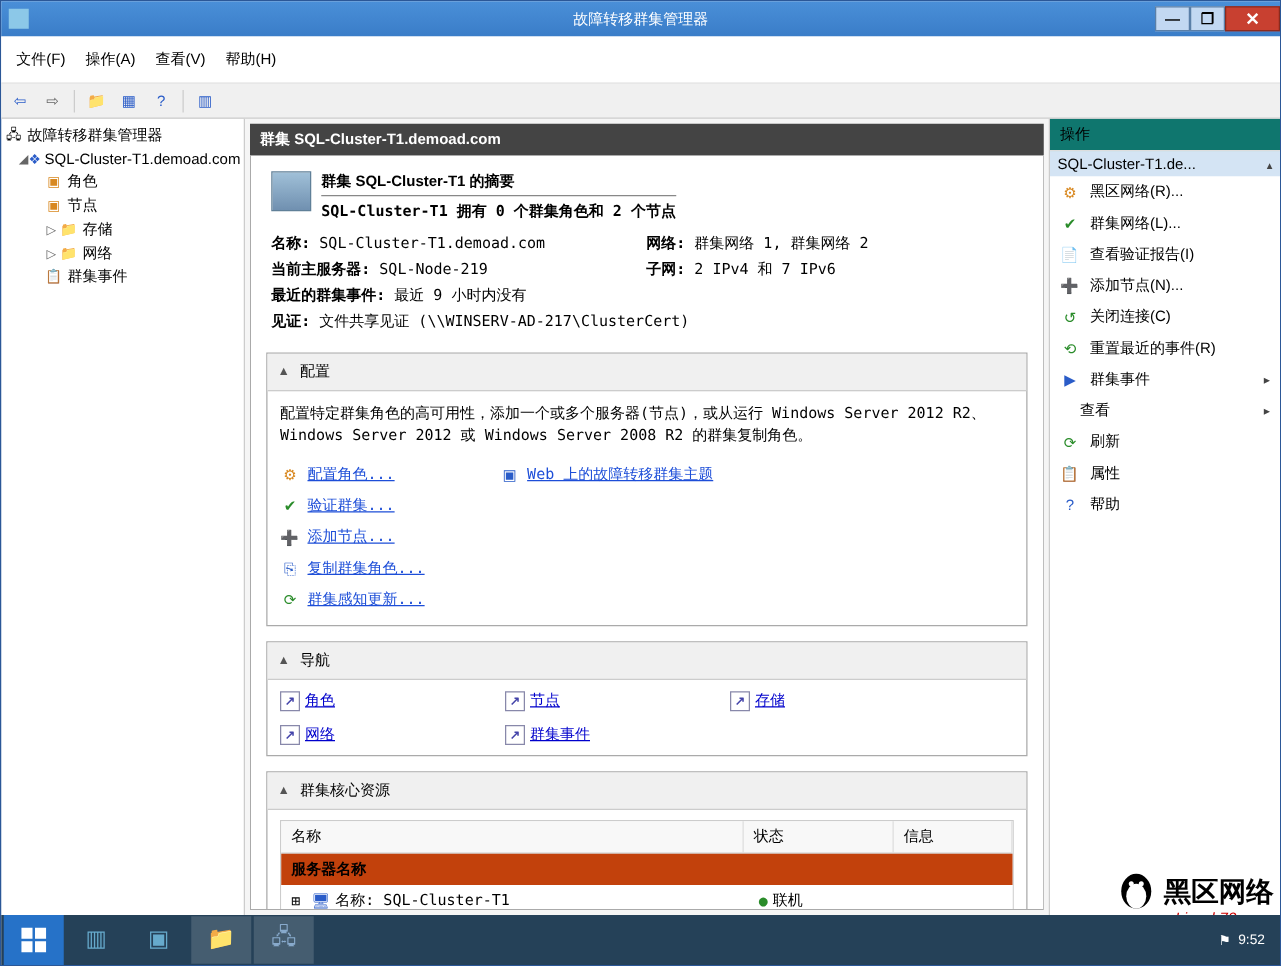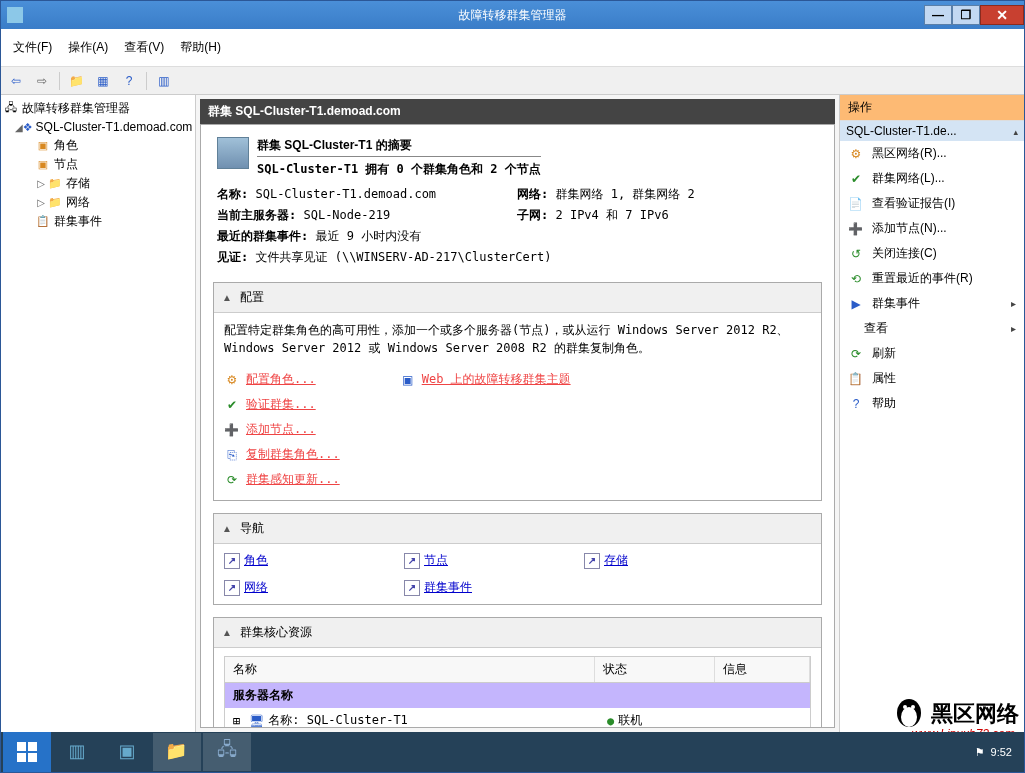--- a/index.html
+++ b/index.html
@@ -46,41 +46,41 @@
 .summary-grid .val { display: inline; }
 .sg-row { white-space: nowrap; }
 
 
 .section { border: 1px solid #aaa; margin: 12px 4px; }
 .section-head { background: #f0f0f0; padding: 6px 8px; display: flex; align-items: center; gap: 8px; cursor: pointer; border-bottom: 1px solid #ccc; }
 .section-head .arrow { font-size: 10px; color: #555; }
 .section-body { padding: 8px 10px; }
 .section-desc { font-family: SimSun, monospace; margin-bottom: 10px; line-height: 1.5; }
 .action-link { display: flex; align-items: center; gap: 6px; padding: 4px 0; }
-.action-link a { color: #ef4444; text-decoration: underline; font-family: SimSun, monospace; }
+.action-link a { color: #1d4ed8; text-decoration: underline; font-family: SimSun, monospace; }
 .action-link .aicon { width: 16px; height: 16px; display: inline-flex; align-items: center; justify-content: center; }
 .config-cols { display: flex; gap: 60px; }
 .nav-grid { display: grid; grid-template-columns: repeat(3, 160px); gap: 10px 20px; }
 .nav-link { display: flex; align-items: center; gap: 4px; }
 .nav-link .nicon { width: 16px; height: 16px; border: 1px solid #88a; color: #44a; display: inline-flex; align-items: center; justify-content: center; font-size: 10px; font-weight: bold; }
 .nav-link a { color: #0000cc; text-decoration: underline; font-family: SimSun, monospace; }
 
 
 .res-table { width: 100%; border: 1px solid #ccc; }
 .res-head { display: flex; background: #f8f8f8; border-bottom: 1px solid #ccc; }
 .res-head > div { padding: 4px 8px; border-right: 1px solid #ddd; font-family: SimSun, monospace; }
 .res-row { display: flex; padding: 4px 8px; align-items: center; gap: 4px; font-family: SimSun, monospace; background: #fff; }
-.res-group { padding: 4px 8px; font-weight: bold; font-family: SimSun, monospace; background: #c4b5fd; }
+.res-group { padding: 4px 8px; font-weight: bold; font-family: SimSun, monospace; background: #c2410c; }
 .col-name { flex: 0 0 370px; }
 .col-status { flex: 0 0 120px; }
 .col-info { flex: 1; }
 
 
 .actions-pane { width: 185px; border-left: 1px solid #ccc; display: flex; flex-direction: column; }
-.actions-title { padding: 4px 8px; background: #fdba74; border-bottom: 1px solid #ddd; }
+.actions-title { padding: 4px 8px; background: #0f766e; border-bottom: 1px solid #ddd; }
 .actions-context { background: #d4e4f4; padding: 3px 6px; display: flex; align-items: center; justify-content: space-between; }
 .actions-context .ctx-arrow::after { content: "▴"; font-size: 9px; color: #444; }
 .actions-list { flex: 1; overflow: auto; }
 .action-item { display: flex; align-items: center; gap: 8px; padding: 4px 8px; cursor: pointer; white-space: nowrap; }
 .action-item .aicon { width: 16px; height: 16px; display: inline-flex; align-items: center; justify-content: center; font-size: 12px; }
 .action-item.submenu::after { content: "▸"; margin-left: auto; font-size: 10px; color: #444; }
 .action-sub { padding-left: 24px; }
 
 
 .taskbar { height: 40px; background: #254158; display: flex; align-items: center; padding: 0 2px; gap: 2px; position: relative; }

